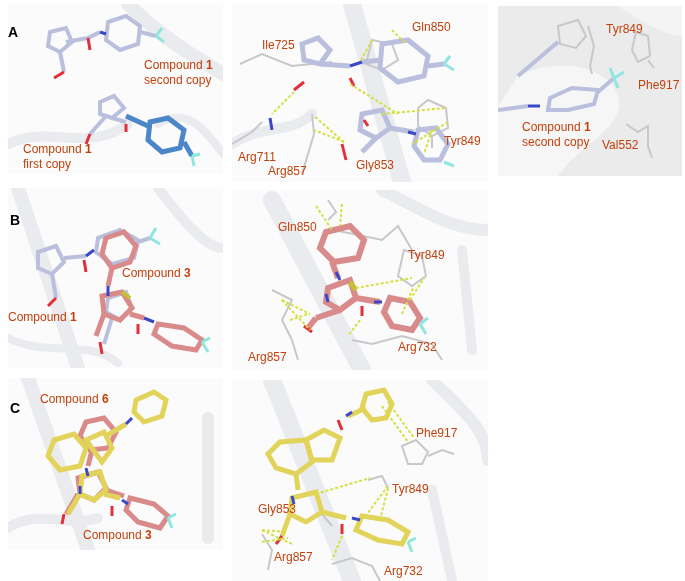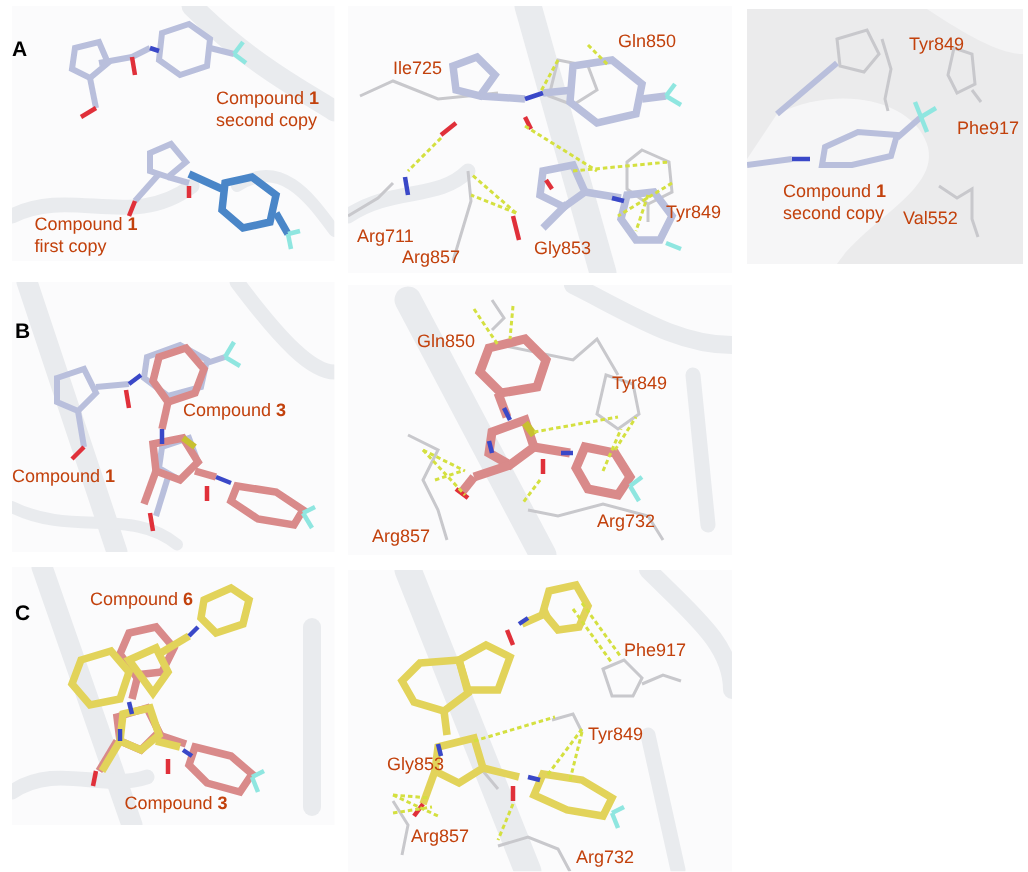--- a/index.html
+++ b/index.html
@@ -292,21 +292,21 @@
     <g stroke="#e0303a" stroke-width="3">
         <line x1="56" y1="136" x2="54" y2="146"></line>
         <line x1="104" y1="128" x2="104" y2="138"></line>
       </g>
     <g stroke="#8fe6e0" stroke-width="3">
         <line x1="160" y1="140" x2="168" y2="136"></line>
         <line x1="160" y1="140" x2="164" y2="150"></line>
       </g>
   </svg>
   <span class="panel-letter" style="left:2px;top:22px;">C</span>
-  <div class="lbl" style="left:52px;top:14px;">
+  <div class="lbl" style="left:32px;top:14px;">
     <span>Compound </span><b>6</b>
   </div>
   <div class="lbl" style="left:75px;top:150px;">
     <span>Compound </span><b>3</b>
   </div>
 </div>
 
 <div class="panel" style="left:232px;top:380px;width:256px;height:201px;">
   <svg width="256" height="201">
     <path class="ribbon" stroke-width="18" d="M40 0 L120 201"></path>

